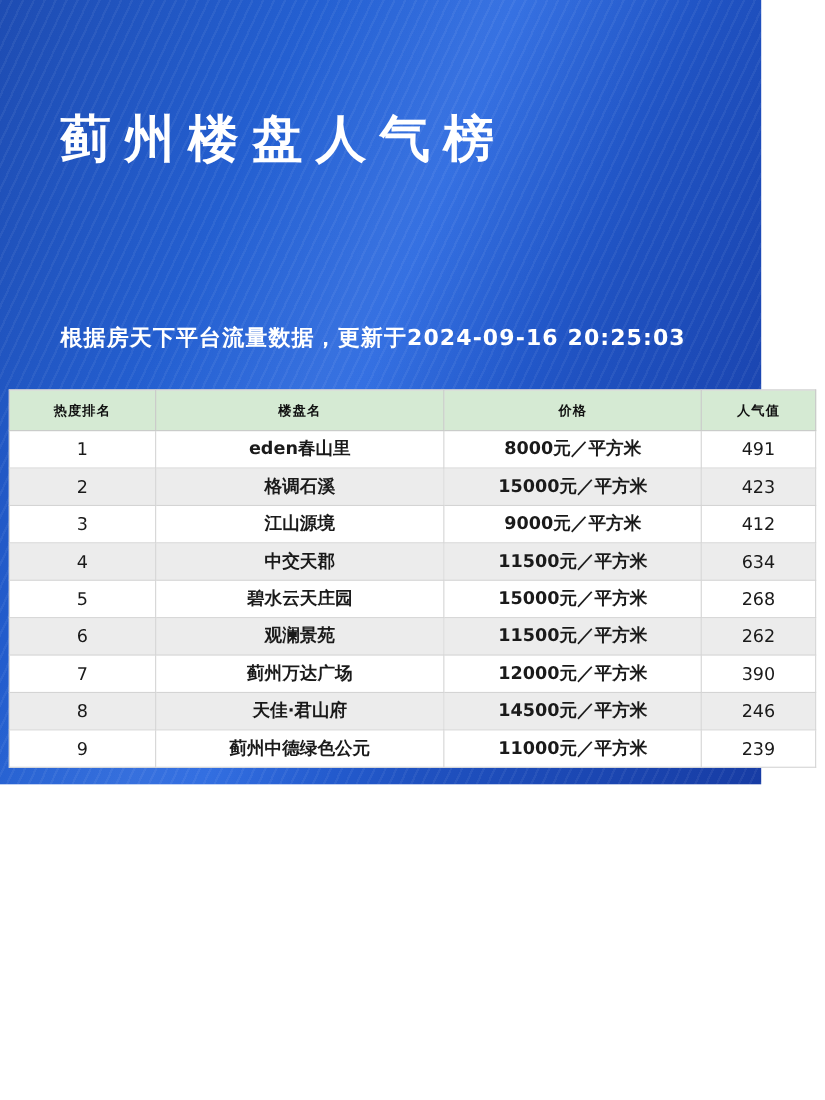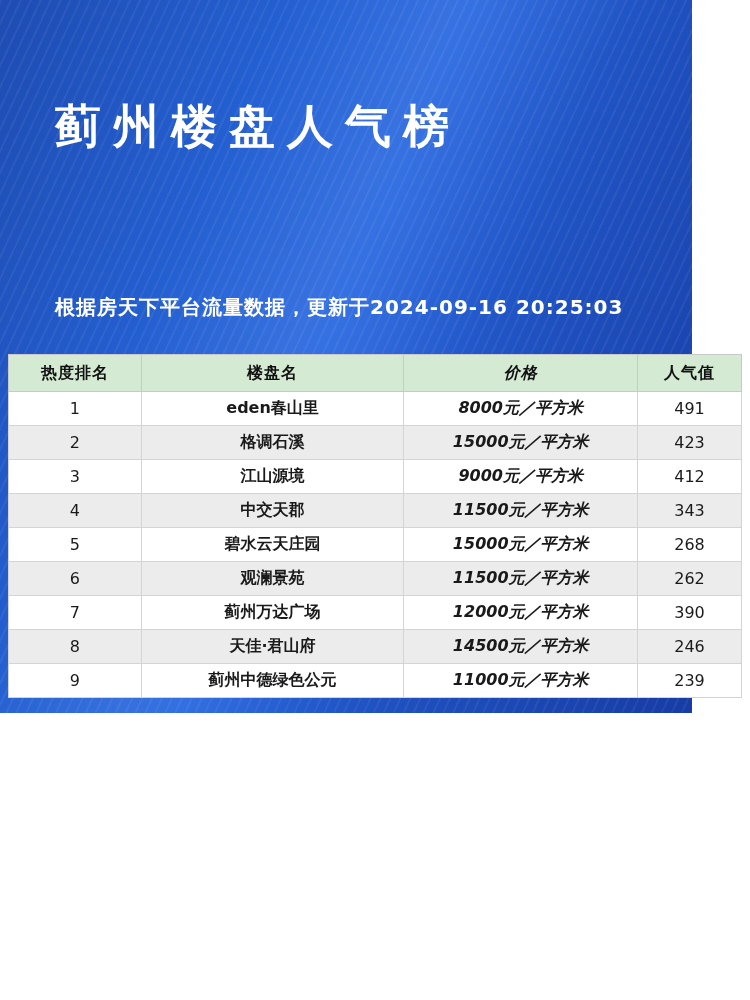--- a/index.html
+++ b/index.html
@@ -67,42 +67,42 @@
   }
   table.rank-table {
     width: 100%;
     border-collapse: collapse;
     background: #ffffff;
     table-layout: fixed;
   }
   .rank-table th {
     background: #d5ead3;
     color: #111111;
-    font-size: 16px;
+    font-size: 12px;
     font-weight: bold;
     height: 34px;
     border: 1px solid #c9c9c9;
     text-align: center;
     letter-spacing: 1px;
   }
   .rank-table td {
     height: 31px;
     font-size: 16px;
     color: #1a1a1a;
     text-align: center;
     border: 1px solid #d4d4d4;
     background: #ffffff;
     overflow: hidden;
     white-space: nowrap;
   }
   .rank-table tbody tr:nth-child(even) td { background: #ececec; }
   .rank-table td.c1, .rank-table td.c2 { font-weight: bold; }
   .c0 { width: 18%; }
   .c1 { width: 36%; }
-  .c2 { width: 32%; font-style: italic; }
+  .c2 { width: 32%; }
   .c3 { width: 14%; }
   .white-footer {
     width: 750px;
     height: 287px;
     background: #ffffff;
   }
 </style>
 </head>
 <body>
 
@@ -137,21 +137,21 @@
             <tr>
               <td class="c0">3</td>
               <td class="c1">江山源境</td>
               <td class="c2">9000元／平方米</td>
               <td class="c3">412</td>
             </tr>
             <tr>
               <td class="c0">4</td>
               <td class="c1">中交天郡</td>
               <td class="c2">11500元／平方米</td>
-              <td class="c3">343</td>
+              <td class="c3">634</td>
             </tr>
             <tr>
               <td class="c0">5</td>
               <td class="c1">碧水云天庄园</td>
               <td class="c2">15000元／平方米</td>
               <td class="c3">268</td>
             </tr>
             <tr>
               <td class="c0">6</td>
               <td class="c1">观澜景苑</td>

